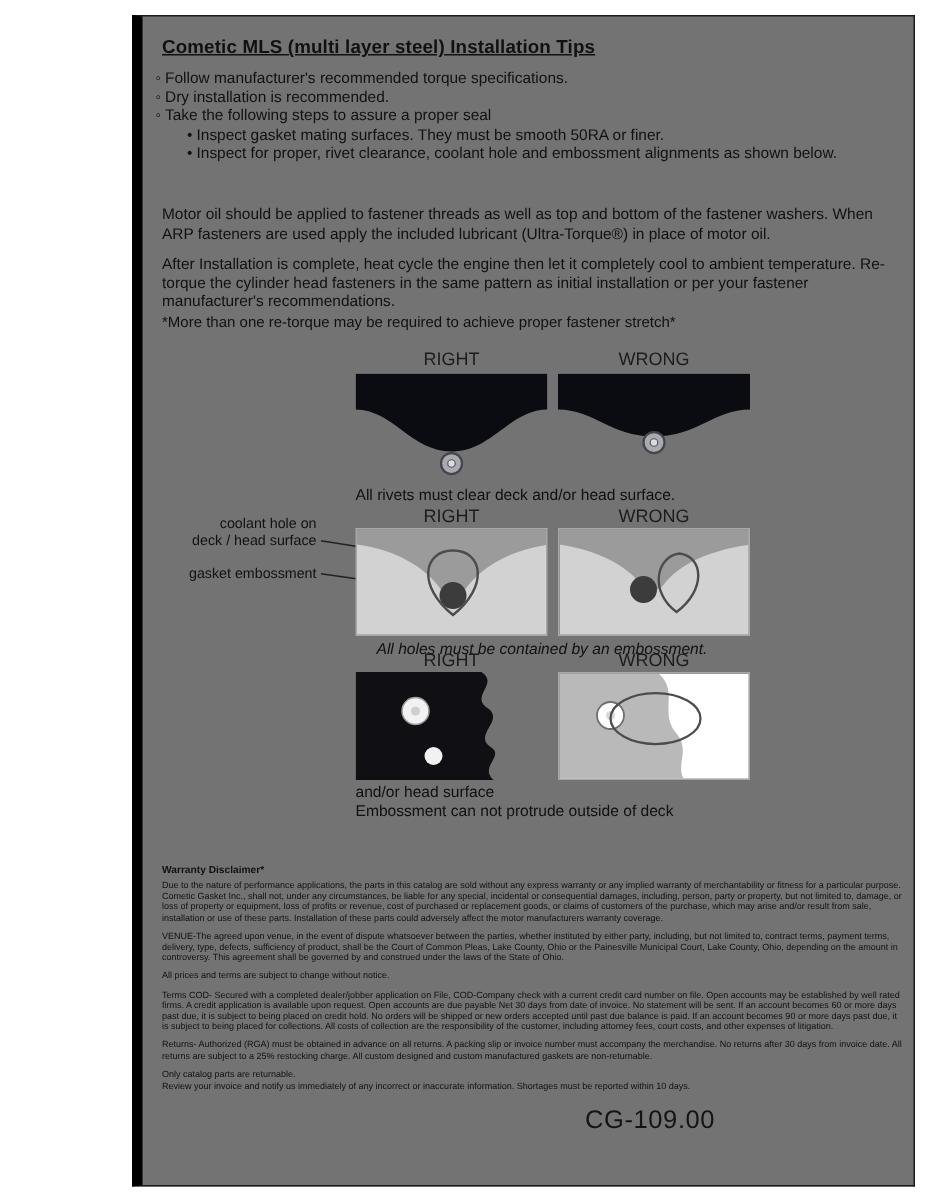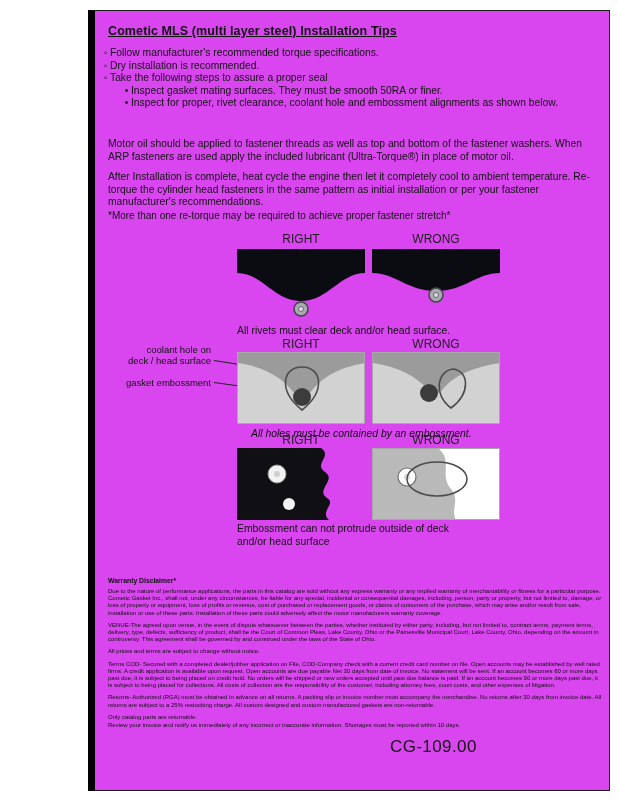--- a/index.html
+++ b/index.html
@@ -1,21 +1,21 @@
 <!DOCTYPE html>
 <html><head>
 <meta charset="utf-8">
 <style>
   * { margin: 0; padding: 0; box-sizing: border-box; }
   html, body { width: 618px; height: 800px; background: #ffffff; }
   body { position: relative; font-family: "Liberation Sans", sans-serif; color: #111; overflow: hidden; }
 
   .frame {
     position: absolute; left: 88px; top: 10px; width: 522px; height: 781px;
-    border: 1px solid #1b1b1b; border-left: 7px solid #000; background: #d946ef;
+    border: 1px solid #1b1b1b; border-left: 7px solid #000; background: #737373;
   }
 
   .doc-title {
     position: absolute; top: 13px; left: 13px;
     font-size: 12.5px; font-weight: bold; text-decoration: underline; letter-spacing: 0.1px;
   }
 
   .bullets { position: absolute; top: 36px; left: 6px; width: 500px; font-size: 10.3px; }
   .bullet-line { display: flex; line-height: 12.6px; }
   .bullet-line.sub { margin-left: 21px; }
@@ -152,22 +152,22 @@
   <div class="panel bordered pan3w">
     <svg viewBox="0 0 128 72">
       <rect width="128" height="72" fill="#ffffff"></rect>
       <path d="M0,0 H66 C80,12 66,26 78,40 C88,52 76,62 84,72 H0 Z" fill="#b9b9b9"></path>
       <circle cx="34" cy="28" r="9" fill="#fdfdfd" stroke="#707070" stroke-width="1.2"></circle>
       <circle cx="34" cy="28" r="3" fill="#d8d8d8"></circle>
       <ellipse cx="64" cy="30" rx="30" ry="17" fill="none" stroke="#4c4c4c" stroke-width="1.5"></ellipse>
     </svg>
   </div>
   <div class="caption cap3">
+    <div>and/or head surface</div>
     <div>Embossment can not protrude outside of deck</div>
-    <div>and/or head surface</div>
   </div>
 
   <div class="disclaimer">
     <h4>Warranty Disclaimer*</h4>
     <p>Due to the nature of performance applications, the parts in this catalog are sold without any express warranty or any implied warranty of merchantability or fitness for a particular purpose.  Cometic Gasket Inc., shall not, under any circumstances, be liable for any special, incidental or consequential damages, including, person, party or property, but not limited to, damage, or loss of property or equipment, loss of profits or revenue, cost of purchased or replacement goods, or claims of customers of the purchase, which may arise and/or result from sale, installation or use of these parts.  Installation of these parts could adversely affect the motor manufacturers warranty coverage.</p>
     <p>VENUE-The agreed upon venue, in the event of dispute whatsoever between the parties, whether instituted by either party, including, but not limited to, contract terms, payment terms, delivery, type, defects, sufficiency of product, shall be the Court of Common Pleas, Lake County, Ohio or the Painesville Municipal Court, Lake County, Ohio, depending on the amount in controversy. This agreement shall be governed by and construed under the laws of the State of Ohio.</p>
     <p>All prices and terms are subject to change without notice.</p>
     <p>Terms COD- Secured with a completed dealer/jobber application on File, COD-Company check with a current credit card number on file.  Open accounts may be established by well rated firms.  A credit application is available upon request.  Open accounts are due payable Net 30 days from date of invoice.  No statement will be sent.  If an account becomes 60 or more days past due, it is subject to being placed on credit hold.  No orders will be shipped or new orders accepted until past due balance is paid.  If an account becomes 90 or more days past due, it is subject to being placed for collections.  All costs of collection are the responsibility of the customer, including attorney fees, court costs, and other expenses of litigation.</p>
     <p>Returns- Authorized (RGA) must be obtained in advance on all returns.  A packing slip or invoice number must accompany the merchandise.  No returns after 30 days from invoice date.  All returns are subject to a 25% restocking charge.  All custom designed and custom manufactured gaskets are non-returnable.</p>
     <p style="margin-bottom:1px">Only catalog parts are returnable.</p>

